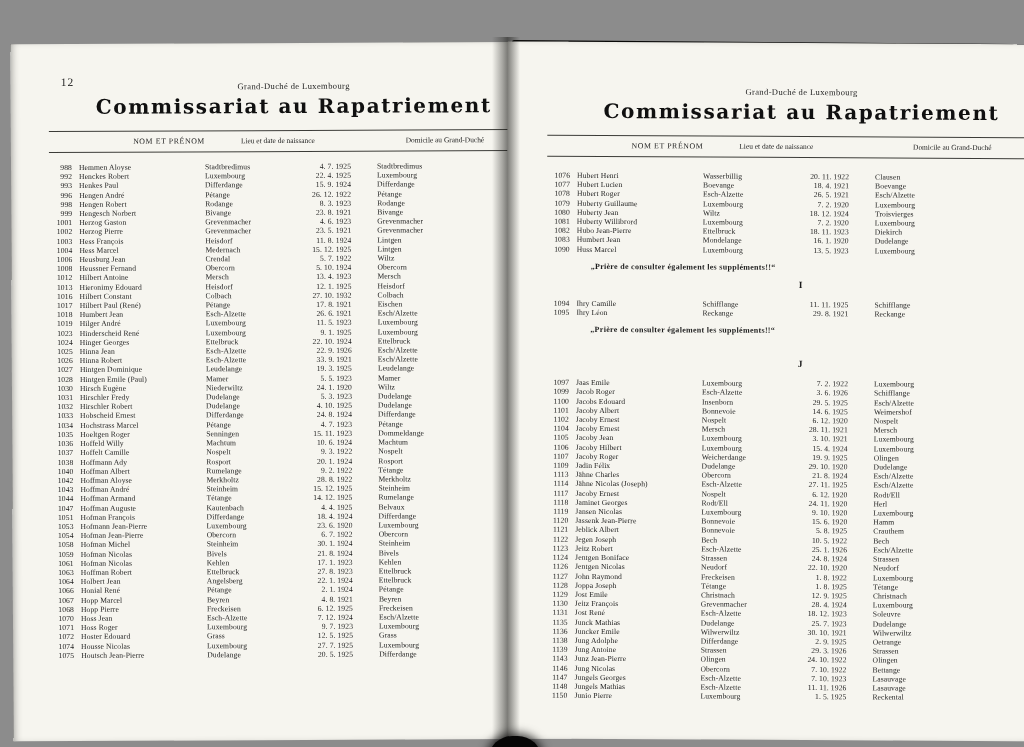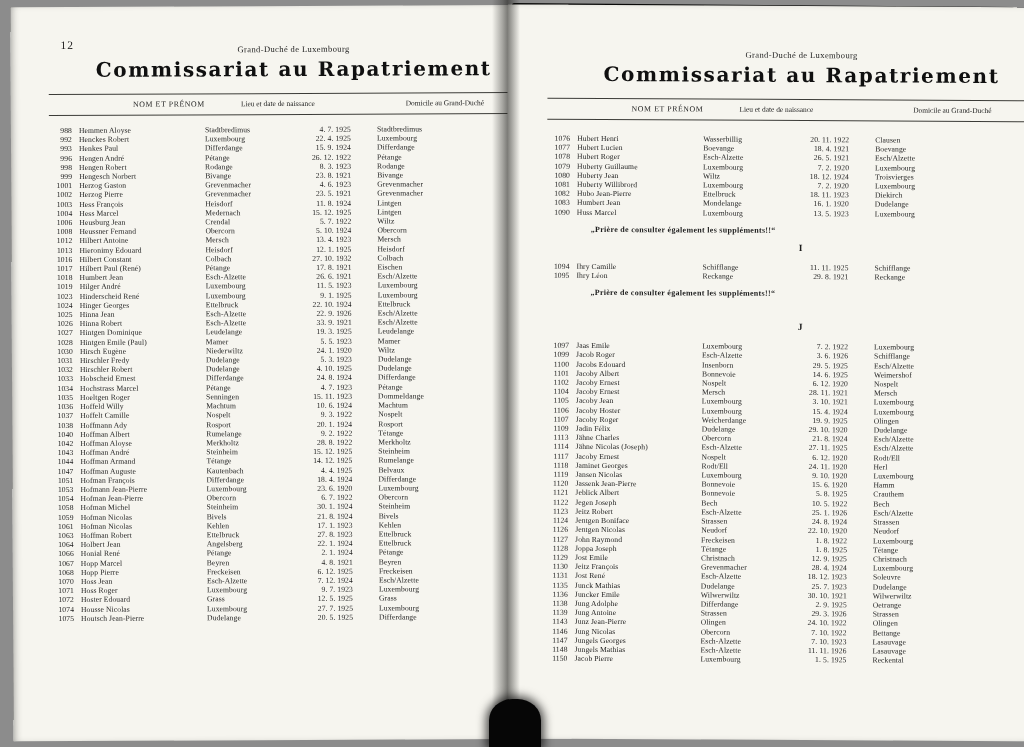--- a/index.html
+++ b/index.html
@@ -2,21 +2,21 @@
 <html><head>
 <meta charset="utf-8">
 <style>
   html,body { margin:0; padding:0; }
   body {
     width:1024px; height:747px;
     background:#8c8c8c;
     font-family:"Liberation Serif", serif;
     position:relative; overflow:hidden;
   }
-  .scan { position:absolute; inset:0; }
+  .scan { position:absolute; inset:0;margin-top:37px; }
 
   
   .page {
     position:absolute; top:6px; bottom:7px;
     background:#f6f5ef; color:#1c1c1c;
   }
   .page-left  {
     left:12px; width:490px;
     padding:32px 30px 0 38px;
     transform:rotate(-0.25deg);
@@ -642,21 +642,21 @@
           </div>
           <div class="row">
             <span class="c-num">1105</span>
             <span class="c-name">Jacoby Jean</span>
             <span class="c-place">Luxembourg</span>
             <span class="c-date">3. 10. 1921</span>
             <span class="c-dom">Luxembourg</span>
           </div>
           <div class="row">
             <span class="c-num">1106</span>
-            <span class="c-name">Jacoby Hoster</span>
+            <span class="c-name">Jacoby Hilbert</span>
             <span class="c-place">Luxembourg</span>
             <span class="c-date">15. 4. 1924</span>
             <span class="c-dom">Luxembourg</span>
           </div>
           <div class="row">
             <span class="c-num">1107</span>
             <span class="c-name">Jacoby Roger</span>
             <span class="c-place">Weicherdange</span>
             <span class="c-date">19. 9. 1925</span>
             <span class="c-dom">Olingen</span>
@@ -831,21 +831,21 @@
           </div>
           <div class="row">
             <span class="c-num">1148</span>
             <span class="c-name">Jungels Mathias</span>
             <span class="c-place">Esch-Alzette</span>
             <span class="c-date">11. 11. 1926</span>
             <span class="c-dom">Lasauvage</span>
           </div>
           <div class="row">
             <span class="c-num">1150</span>
-            <span class="c-name">Jacob Pierre</span>
+            <span class="c-name">Junio Pierre</span>
             <span class="c-place">Luxembourg</span>
             <span class="c-date">1. 5. 1925</span>
             <span class="c-dom">Reckental</span>
           </div>
         </div>
       </div>
   </div>
 
   <div class="spine"></div>
   <div class="spine-bottom"></div>

